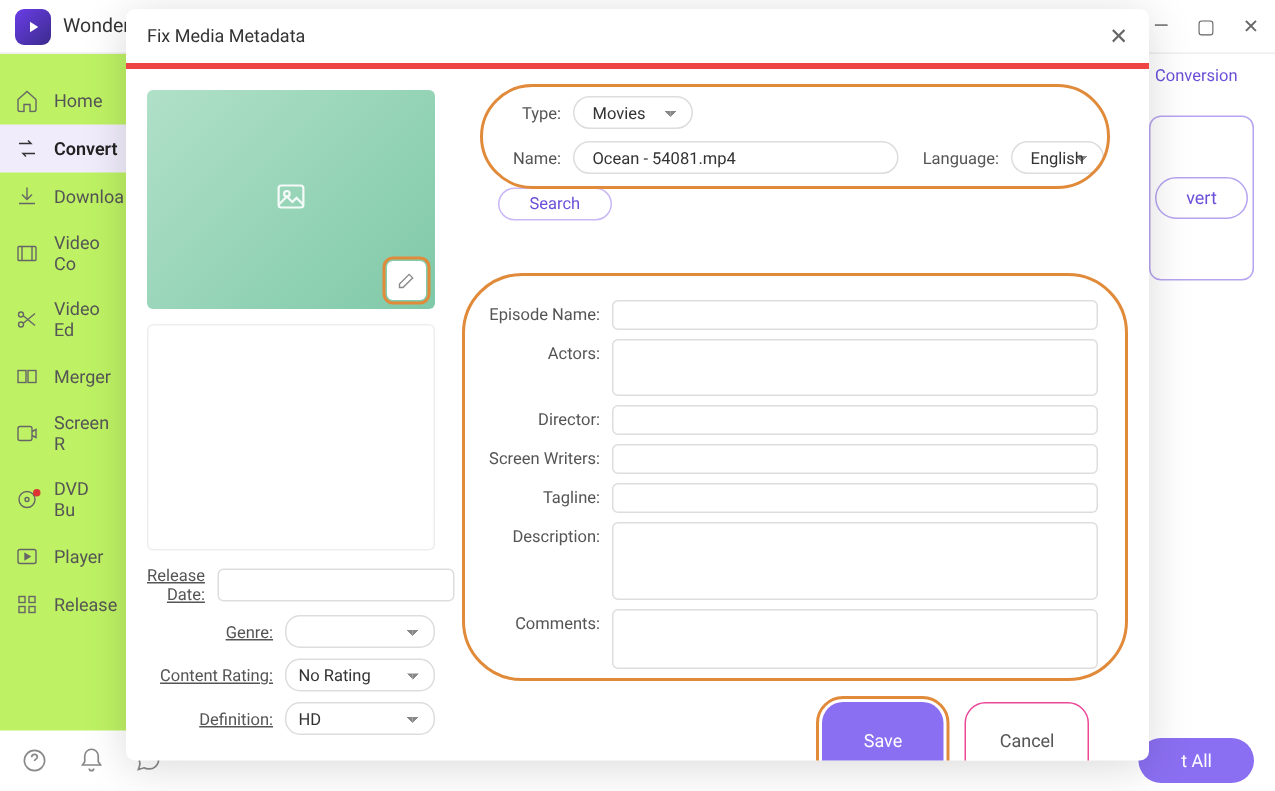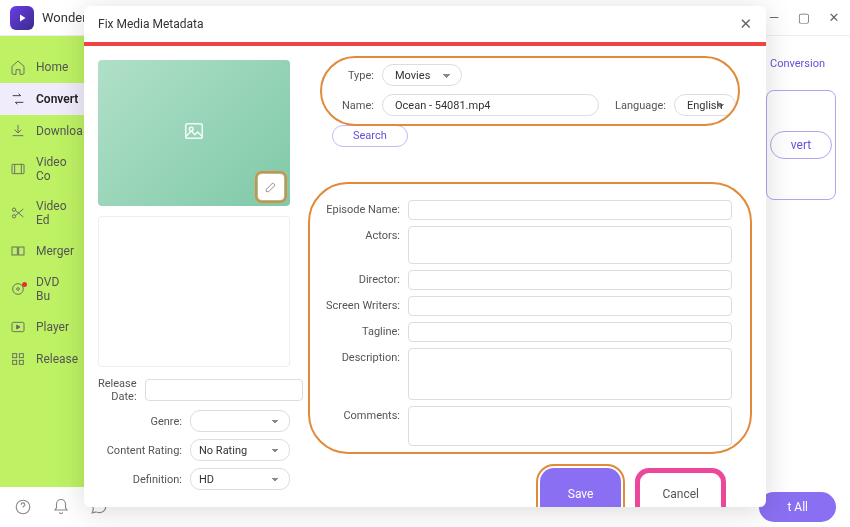--- a/index.html
+++ b/index.html
@@ -23,40 +23,40 @@
 .dot { width: 5px; height: 5px; background: #d33; border-radius: 50%; position: absolute; margin-left: 12px; margin-top: -9px; }
 
 
 .bottombar { position: absolute; bottom: 0; left: 0; right: 0; height: 40px; display: flex; align-items: center; padding: 0 14px; gap: 20px; background: #fff; }
 .bottom-icon { width: 18px; height: 18px; color: #777; }
 .bottom-right { margin-left: auto; display: flex; gap: 10px; align-items: center; }
 .btn-pill { border-radius: 16px; padding: 6px 20px; font-size: 12px; border: 1px solid #b6a4f0; background: #fff; color: #6b4fd8; cursor: pointer; }
 .btn-primary { background: #8b6ff2; color: #fff; border: none; padding: 8px 28px; border-radius: 18px; font-size: 12px; cursor: pointer; }
 
 
-.right-bg { position: absolute; top: 51px; right: 14px; width: 70px; }
+.right-bg { position: absolute; top: 38px; right: 14px; width: 70px; }
 .tab-bg { font-size: 11px; color: #6b4fd8; padding: 6px 4px; }
 .convert-card { border: 1.5px solid #b6a4f0; border-radius: 8px; height: 110px; margin-top: 14px; display: flex; align-items: center; justify-content: center; }
 
 
 .modal { position: absolute; top: 6px; left: 84px; right: 84px; bottom: 20px; background: #fff; border-radius: 6px; box-shadow: 0 4px 30px rgba(0,0,0,0.15); display: flex; flex-direction: column; }
 .modal-header { display: flex; align-items: center; padding: 9px 14px; border-bottom: 4px solid #ef4444; }
 .modal-title { font-size: 12px; color: #333; }
 .modal-close { margin-left: auto; cursor: pointer; color: #666; font-size: 15px; }
 .modal-body { flex: 1; display: flex; overflow: hidden; }
 
 
 .left-col { width: 220px; padding: 14px 14px 10px 14px; display: flex; flex-direction: column; }
 .thumb { width: 100%; height: 146px; background: linear-gradient(135deg, #b0e0c8, #7fc9a8); border-radius: 4px; position: relative; display: flex; align-items: center; justify-content: center; }
 .thumb-img-icon { color: #fff; opacity: 0.9; }
 .edit-thumb { position: absolute; bottom: 6px; right: 6px; width: 26px; height: 26px; background: #fff; border-radius: 4px; display: flex; align-items: center; justify-content: center; cursor: pointer; outline: 2px solid #e08a3a; outline-offset: 1px; }
 .preview-box { flex: 1; margin-top: 10px; border: 1px solid #eee; border-radius: 4px; background: #fff; }
 .meta-fields { margin-top: 10px; }
 .meta-row { display: flex; align-items: center; margin-bottom: 7px; }
-.meta-label { width: 92px; text-align: right; font-size: 11px; color: #555; padding-right: 8px; }
+.meta-label { width: 92px; text-align: right; font-size: 11px; color: #555; padding-right: 8px; text-decoration: underline; }
 .meta-input, .meta-select { flex: 1; height: 22px; border: 1px solid #ddd; border-radius: 4px; font-size: 11px; padding: 0 8px; background: #fff; color: #333; }
 .meta-select { appearance: none; background-image: linear-gradient(45deg, transparent 50%, #888 50%), linear-gradient(135deg, #888 50%, transparent 50%); background-position: calc(100% - 14px) 9px, calc(100% - 10px) 9px; background-size: 4px 4px, 4px 4px; background-repeat: no-repeat; border-radius: 10px; }
 
 
 .right-col { flex: 1; padding: 14px 20px 10px 10px; display: flex; flex-direction: column; position: relative; }
 .top-form { position: relative; padding: 4px 10px 14px 10px; }
 .highlight-oval-top { position: absolute; top: -4px; left: 6px; right: 6px; height: 70px; border: 2px solid #e08a3a; border-radius: 35px; pointer-events: none; }
 .form-row { display: flex; align-items: center; margin-bottom: 8px; gap: 8px; }
 .form-label { font-size: 11px; color: #555; text-align: right; width: 50px; }
 .form-select, .form-input { height: 22px; border: 1px solid #ddd; border-radius: 11px; font-size: 11px; padding: 0 12px; background: #fff; color: #333; }
@@ -72,21 +72,21 @@
 .detail-row { display: flex; margin-bottom: 6px; }
 .detail-label { width: 90px; text-align: right; font-size: 11px; color: #555; padding-right: 8px; padding-top: 3px; }
 .detail-input { flex: 1; height: 20px; border: 1px solid #ddd; border-radius: 4px; font-size: 11px; padding: 0 8px; }
 .detail-textarea { flex: 1; border: 1px solid #ddd; border-radius: 4px; font-size: 11px; padding: 4px 8px; resize: none; }
 .ta-sm { height: 38px; }
 .ta-md { height: 52px; }
 .ta-lg { height: 40px; }
 
 .modal-footer { display: flex; justify-content: flex-end; gap: 14px; padding: 6px 20px 0 0; }
 .save-btn { background: #8b6ff2; color: #fff; border: none; border-radius: 14px; padding: 19px 28px; font-size: 12px; cursor: pointer; outline: 2px solid #e08a3a; outline-offset: 2px; }
-.cancel-btn { background: #fff; color: #555; border: 5px solid #ec4899; border-radius: 14px; padding: 5px 22px; font-size: 12px; cursor: pointer; }
+.cancel-btn { background: #fff; color: #555; border: 1px solid #ec4899; border-radius: 14px; padding: 5px 22px; font-size: 12px; cursor: pointer; }
 </style>
 </head>
 <body>
 
 <div class="main-window">
   <div class="titlebar">
     <div class="app-logo">
       <svg viewBox="0 0 24 24">
           <path d="M8 5v14l11-7z" fill="#fff"></path>
         </svg>
@@ -144,20 +144,29 @@
       <span>Video Ed</span>
     </div>
     <div class="side-item">
       <span class="side-icon">
           <svg viewBox="0 0 24 24">
             <rect x="3" y="6" width="8" height="12"></rect>
             <rect x="13" y="6" width="8" height="12"></rect>
           </svg>
         </span>
       <span>Merger</span>
+    </div>
+    <div class="side-item">
+      <span class="side-icon">
+          <svg viewBox="0 0 24 24">
+            <rect x="3" y="5" width="14" height="14" rx="2"></rect>
+            <path d="M17 10l4-2v8l-4-2"></path>
+          </svg>
+        </span>
+      <span>Screen R</span>
     </div>
     <div class="side-item">
       <span class="side-icon">
           <svg viewBox="0 0 24 24">
             <circle cx="12" cy="12" r="8"></circle>
             <circle cx="12" cy="12" r="2"></circle>
           </svg>
         </span>
       <span class="dot"></span>
       <span>DVD Bu</span>

